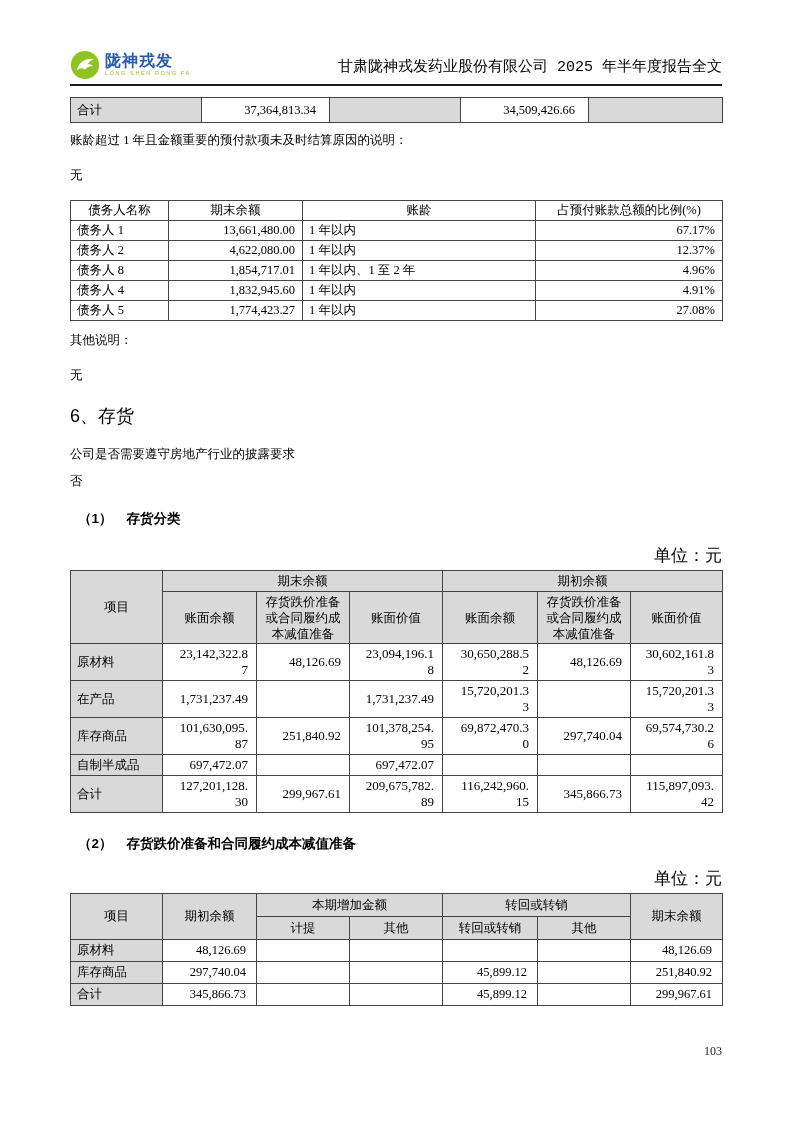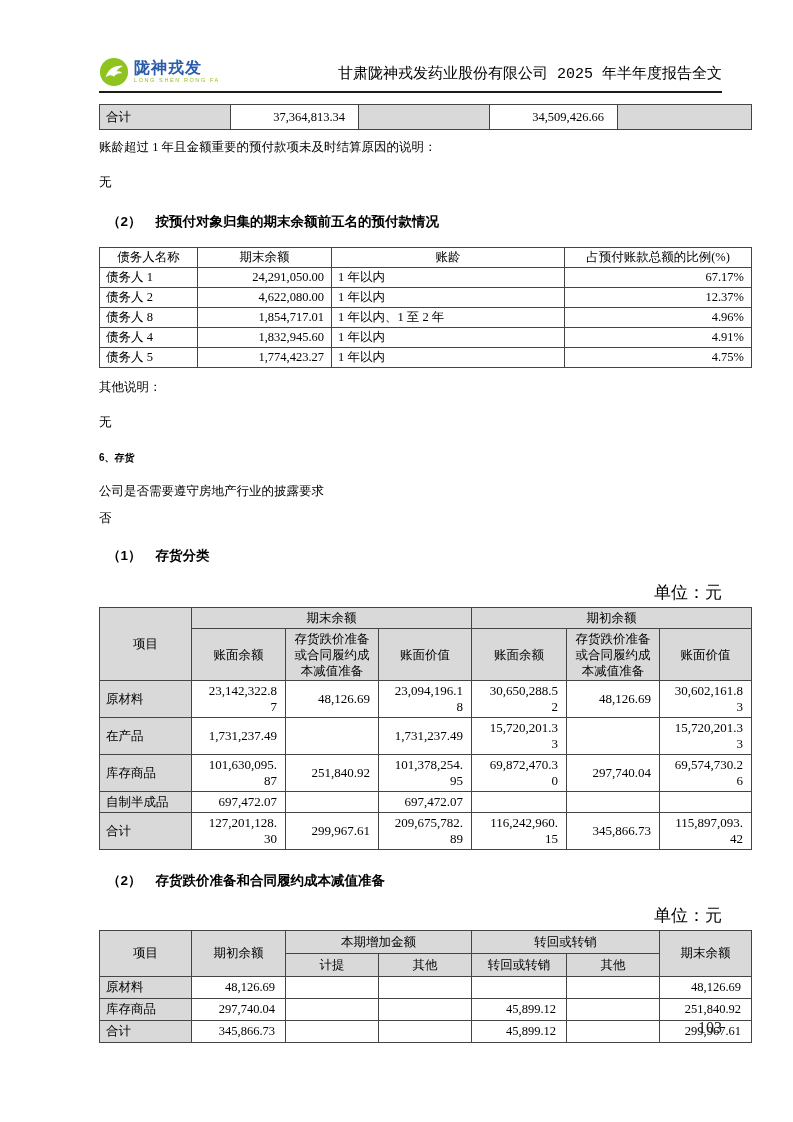--- a/index.html
+++ b/index.html
@@ -1,37 +1,37 @@
 <!DOCTYPE html>
 <html><head>
 <meta charset="utf-8">
 <style>
   * { margin:0; padding:0; box-sizing:border-box; }
   html,body { background:#fff; }
   .page {
-    position:relative; width:793px; height:1106px; margin:11px auto;
+    position:relative; width:793px; height:1106px; margin:4px auto;
     background:#fff; overflow:hidden;
-    font-family:"Liberation Serif","DejaVu Serif",serif; color:#000;padding-left:29px;
+    font-family:"Liberation Serif","DejaVu Serif",serif; color:#000;
   }
   .content { padding:0 71px 0 70px; }
 
   
   .hdr { display:flex; justify-content:space-between; align-items:flex-end; padding-top:46px; }
   .brand { display:flex; align-items:center; gap:5px; }
   .brand-txt { display:flex; flex-direction:column; line-height:1; }
   .brand-cn { font-family:"Liberation Sans",sans-serif; font-weight:bold; font-size:16px; color:#2a5caa; letter-spacing:1px; }
   .brand-en { font-family:"Liberation Sans",sans-serif; font-size:5.5px; color:#8fc31f; letter-spacing:1.6px; margin-top:2px; }
   .doc-title { font-size:15px; padding-bottom:4px;font-family:Liberation Mono, monospace; }
   .hdr-rule { border-top:2.5px solid #1b1b1b; margin-top:4px; }
 
   
   .body-text { font-size:12.5px; line-height:18px; }
   .h-sec { font-family:"Liberation Sans",sans-serif; font-weight:bold; font-size:13.5px; }
   .h-sec .hn { margin-right:14px; }
-  .h-big { font-family:"Liberation Sans",sans-serif; font-weight:bold; font-size:10px; }
+  .h-big { font-family:"Liberation Sans",sans-serif; font-weight:normal; font-size:18px; }
   .unit { font-size:17px; text-align:right; }
 
   
   table { border-collapse:collapse; width:652px; table-layout:fixed; }
   td { border:1px solid #444; font-size:12.5px; padding:1px 6px; vertical-align:middle; }
   .gray { background:#d9d9d9; }
   .ctr { text-align:center; }
   .num { text-align:right; }
   .carry-tbl tr { height:25px; }
   .carry-tbl .num { padding-right:13px; }
@@ -39,21 +39,21 @@
   .top5-tbl .num { padding-right:7px; }
   .inv-tbl td { line-height:16px; }
   .inv-tbl .hrow1 { height:21px; }
   .inv-tbl .hrow2 td { height:52px; }
   .vnum { text-align:right; font-size:13px; padding:2px 8px 2px 14px; word-break:break-all; }
   .wrap6 { display:inline-block; width:6em; text-align:center; }
   .prov-tbl .hr { height:23px; }
   .prov-tbl .br { height:22px; }
   .prov-tbl .num { padding-right:10px; }
 
-  .page-num { position:absolute; top:1008px; right:71px; font-size:16px; color:#222; }
+  .page-num { position:absolute; top:1040px; right:71px; font-size:12px; color:#222; }
 </style>
 </head>
 <body>
 
 <div class="page">
   <div class="content">
 
     <div class="hdr">
       <div class="brand">
         <svg width="30" height="30" viewBox="0 0 32 32">
@@ -84,41 +84,38 @@
         <td class="gray"></td>
         <td class="num">34,509,426.66</td>
         <td class="gray"></td>
       </tr>
     </tbody>
       </table>
 
     <p class="body-text" style="margin-top:8px;">账龄超过 1 年且金额重要的预付款项未及时结算原因的说明：</p>
     <p class="body-text" style="margin-top:17px;">无</p>
 
-    <h3 class="h-sec" style="margin-top:22px; padding-left:8px;">
-      <span class="hn">（2）</span><span>按预付对象归集的期末余额前五名的预付款情况</span>
-    </h3>
 
     <table class="top5-tbl" style="margin-top:16px;">
       <colgroup>
           <col style="width:98px">
           <col style="width:134px">
           <col style="width:233px">
           <col style="width:187px">
         </colgroup>
       <tbody>
           <tr>
         <td class="ctr">债务人名称</td>
         <td class="ctr">期末余额</td>
         <td class="ctr">账龄</td>
         <td class="ctr">占预付账款总额的比例(%)</td>
       </tr>
       <tr>
         <td>债务人 1</td>
-        <td class="num">24,291,050.00</td>
+        <td class="num">13,661,480.00</td>
         <td>1 年以内</td>
         <td class="num">67.17%</td>
       </tr>
       <tr>
         <td>债务人 2</td>
         <td class="num">4,622,080.00</td>
         <td>1 年以内</td>
         <td class="num">12.37%</td>
       </tr>
       <tr>
@@ -130,21 +127,21 @@
       <tr>
         <td>债务人 4</td>
         <td class="num">1,832,945.60</td>
         <td>1 年以内</td>
         <td class="num">4.91%</td>
       </tr>
       <tr>
         <td>债务人 5</td>
         <td class="num">1,774,423.27</td>
         <td>1 年以内</td>
-        <td class="num">4.75%</td>
+        <td class="num">27.08%</td>
       </tr>
     </tbody>
       </table>
 
     <p class="body-text" style="margin-top:10px;">其他说明：</p>
     <p class="body-text" style="margin-top:17px;">无</p>
 
     <h2 class="h-big" style="margin-top:20px;">6、存货</h2>
     <p class="body-text" style="margin-top:17px;">公司是否需要遵守房地产行业的披露要求</p>
     <p class="body-text" style="margin-top:9px;">否</p>

